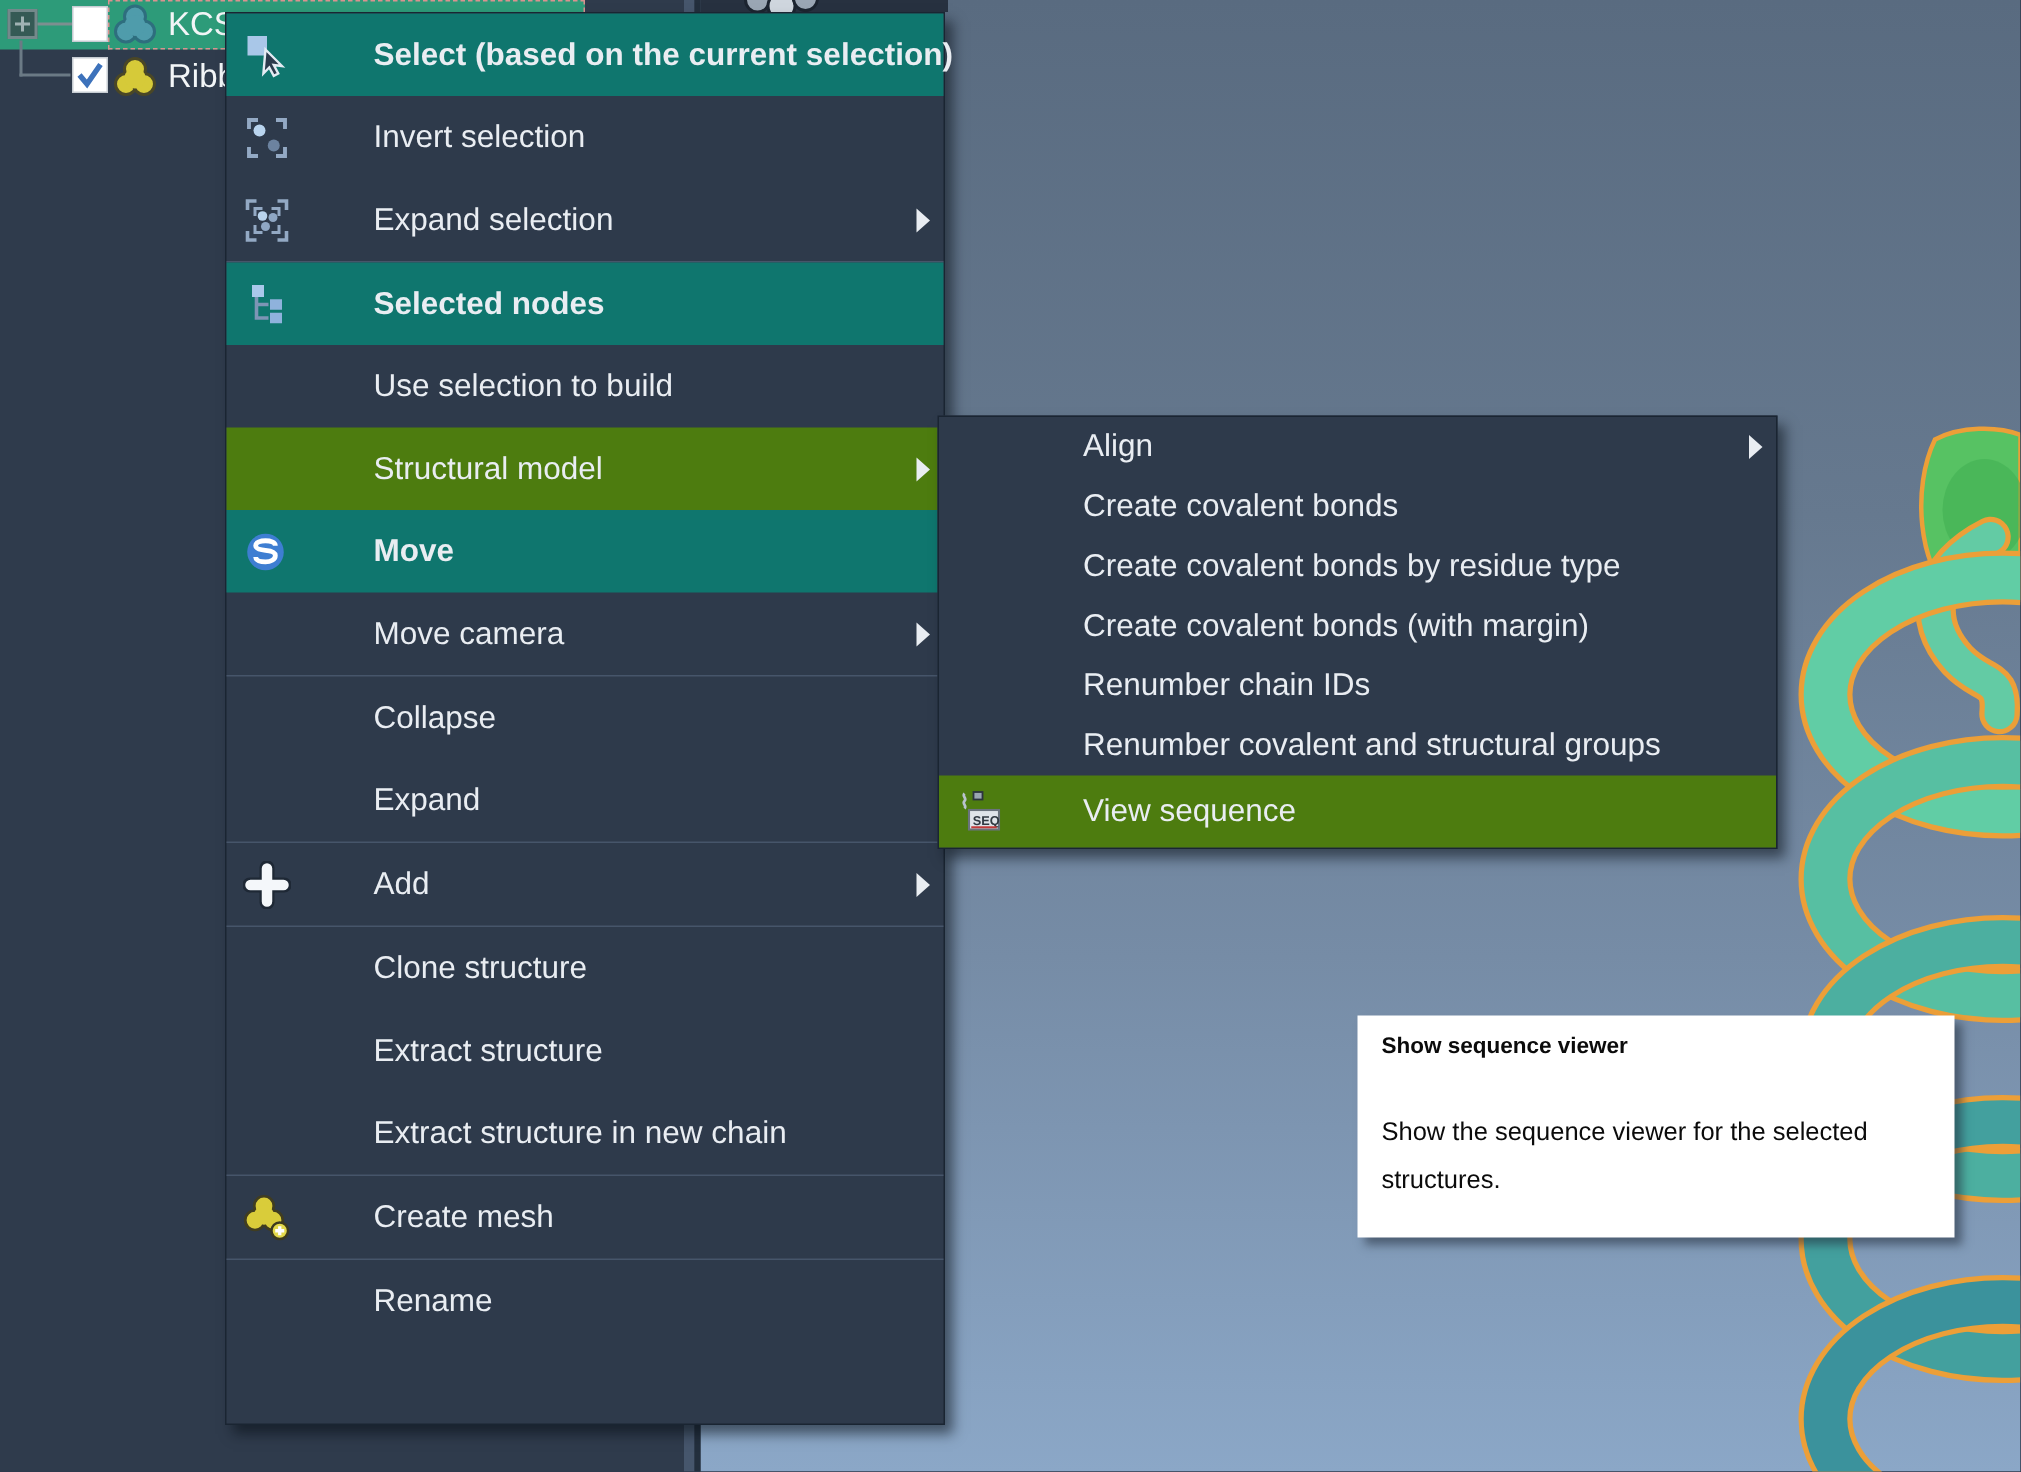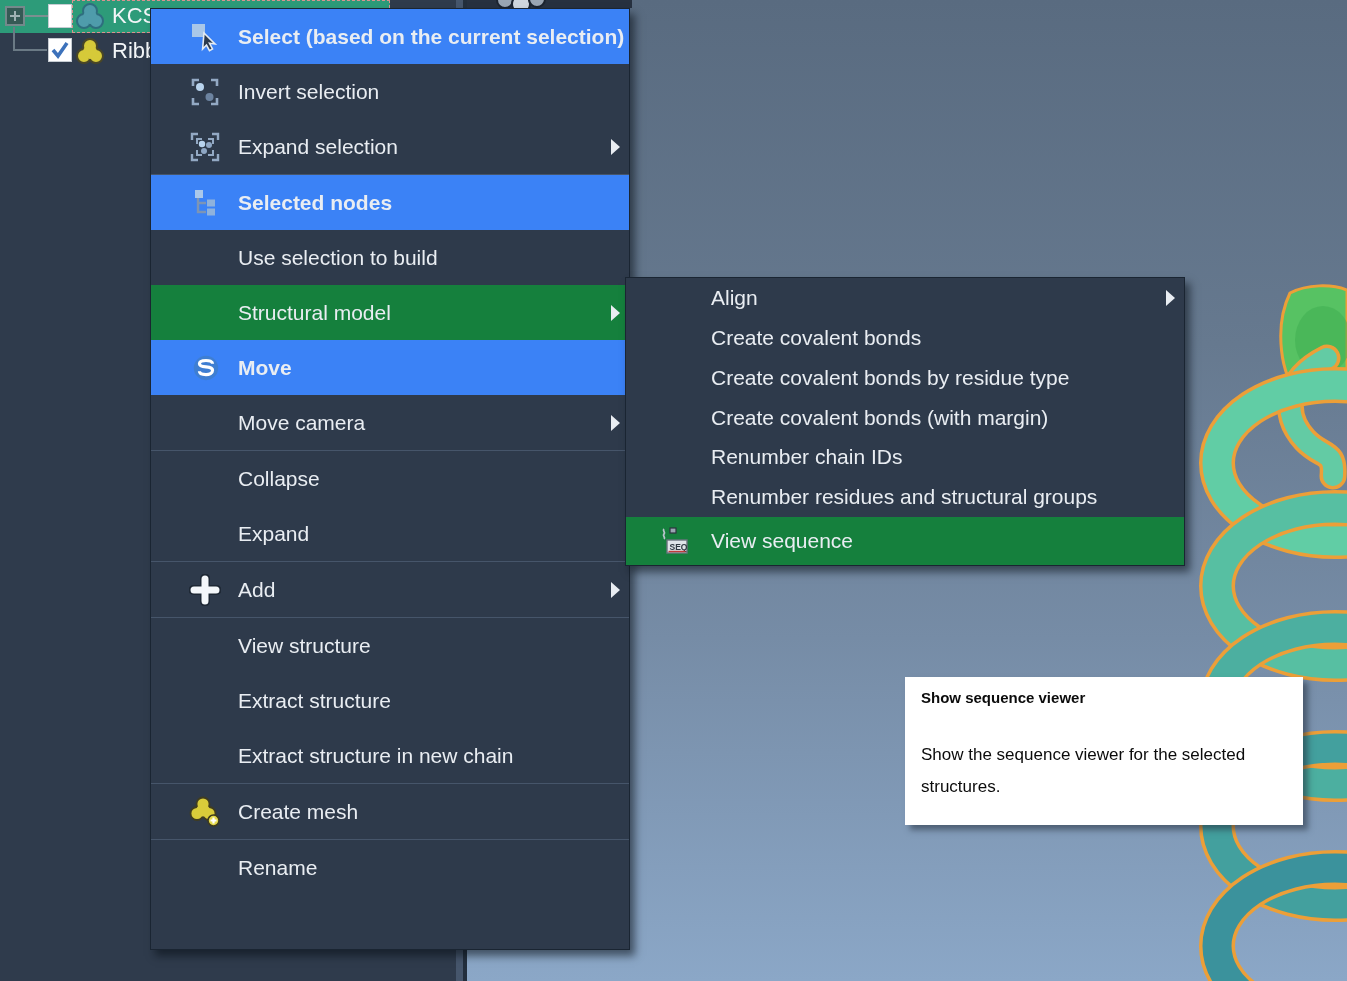--- a/index.html
+++ b/index.html
@@ -36,25 +36,25 @@
   .tree-icon{position:absolute;left:75px;top:2px;width:30px;height:30px;}
   .tree-label{position:absolute;left:112px;top:3px;font-size:22px;color:#f2f5f7;white-space:nowrap;}
 
   
   .menu{position:absolute;background:#2e3a4b;border:1px solid #1a2532;box-sizing:border-box;
         box-shadow:5px 6px 8px rgba(8,14,22,0.55);display:flex;flex-direction:column;}
   .menu1{left:150px;top:8px;width:480px;height:942px;z-index:10;}
   .menu2{left:625px;top:277px;width:560px;height:289px;z-index:11;}
   .menu-row{display:flex;align-items:center;flex:1 1 auto;position:relative;cursor:default;}
   .menu1 .menu-row{height:55px;flex:0 0 auto;}
-  .menu-row.header{background:#3b82f6;}
+  .menu-row.header{background:#0f766e;}
   .menu-row.header .mi-label{font-weight:bold;}
-  .menu-row.hover{background:#15803d;}
+  .menu-row.hover{background:#4d7c0f;}
   .menu-sep{flex:0 0 1px;height:1px;background:#46556a;}
-  .mi-iconbox{flex:0 0 70px;display:flex;align-items:center;justify-content:flex-end;}
+  .mi-iconbox{flex:0 0 70px;display:flex;align-items:center;justify-content:flex-start;margin-left:11px;}
   .menu2 .mi-iconbox{flex:0 0 66px;}
   .mi-label{font-size:21px;color:#e9edf2;margin-left:17px;white-space:nowrap;}
   .menu2 .mi-label{margin-left:19px;}
   .mi-arrow{position:absolute;right:9px;top:50%;margin-top:-8px;width:0;height:0;
     border-top:8px solid transparent;border-bottom:8px solid transparent;border-left:9px solid #e9edf2;}
 
   
   .tooltip{position:absolute;left:905px;top:677px;width:398px;height:148px;background:#ffffff;
     box-sizing:border-box;padding:12px 16px;z-index:20;box-shadow:5px 5px 6px rgba(35,45,60,0.55);}
   .tooltip-title{font-size:15px;font-weight:bold;color:#0b0b0b;margin:0 0 33px 0;}
@@ -222,21 +222,21 @@
           <path d="M16 4.5 V27.5 M4.5 16 H27.5" stroke="#1e2835" stroke-width="10" stroke-linecap="round"></path>
           <path d="M16 5 V27 M5 16 H27" stroke="#f4f7fa" stroke-width="7" stroke-linecap="round"></path>
         </svg>
       </span>
       <span class="mi-label">Add</span>
       <span class="mi-arrow"></span>
     </div>
     <div class="menu-sep"></div>
     <div class="menu-row">
       <span class="mi-iconbox"></span>
-      <span class="mi-label">View structure</span>
+      <span class="mi-label">Clone structure</span>
     </div>
     <div class="menu-row">
       <span class="mi-iconbox"></span>
       <span class="mi-label">Extract structure</span>
     </div>
     <div class="menu-row">
       <span class="mi-iconbox"></span>
       <span class="mi-label">Extract structure in new chain</span>
     </div>
     <div class="menu-sep"></div>
@@ -277,21 +277,21 @@
     <div class="menu-row">
       <span class="mi-iconbox"></span>
       <span class="mi-label">Create covalent bonds (with margin)</span>
     </div>
     <div class="menu-row">
       <span class="mi-iconbox"></span>
       <span class="mi-label">Renumber chain IDs</span>
     </div>
     <div class="menu-row">
       <span class="mi-iconbox"></span>
-      <span class="mi-label">Renumber residues and structural groups</span>
+      <span class="mi-label">Renumber covalent and structural groups</span>
     </div>
     <div class="menu-row hover">
       <span class="mi-iconbox">
         <svg width="34" height="32" viewBox="0 0 34 32">
           <path d="M6 4 C4 6 8 7 6 9 C4 11 8 12 6 14" fill="none" stroke="#b9c2cc" stroke-width="1.8"></path>
           <rect x="12" y="3" width="6" height="5" fill="#9aa6b2" stroke="#2c343e" stroke-width="1.2"></rect>
           <rect x="9" y="15" width="20" height="13" fill="#dfe4e9" stroke="#6a737d" stroke-width="1.4"></rect>
           <text x="11.5" y="25" font-family="Liberation Sans,sans-serif" font-size="8.5" font-weight="bold" fill="#303942">SEQ</text>
           <path d="M10.5 26.5 H27.5" stroke="#c23b3b" stroke-width="1.4"></path>
         </svg>

